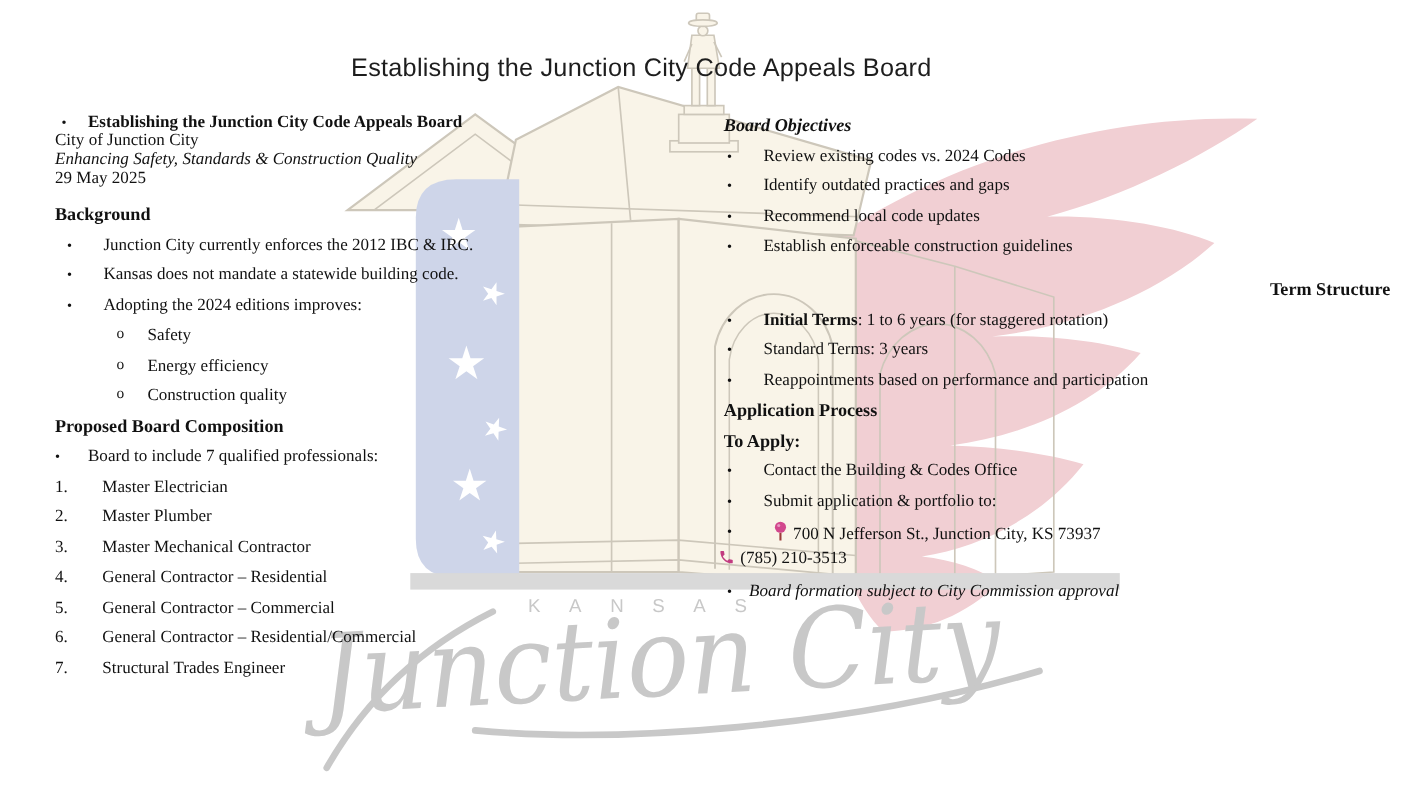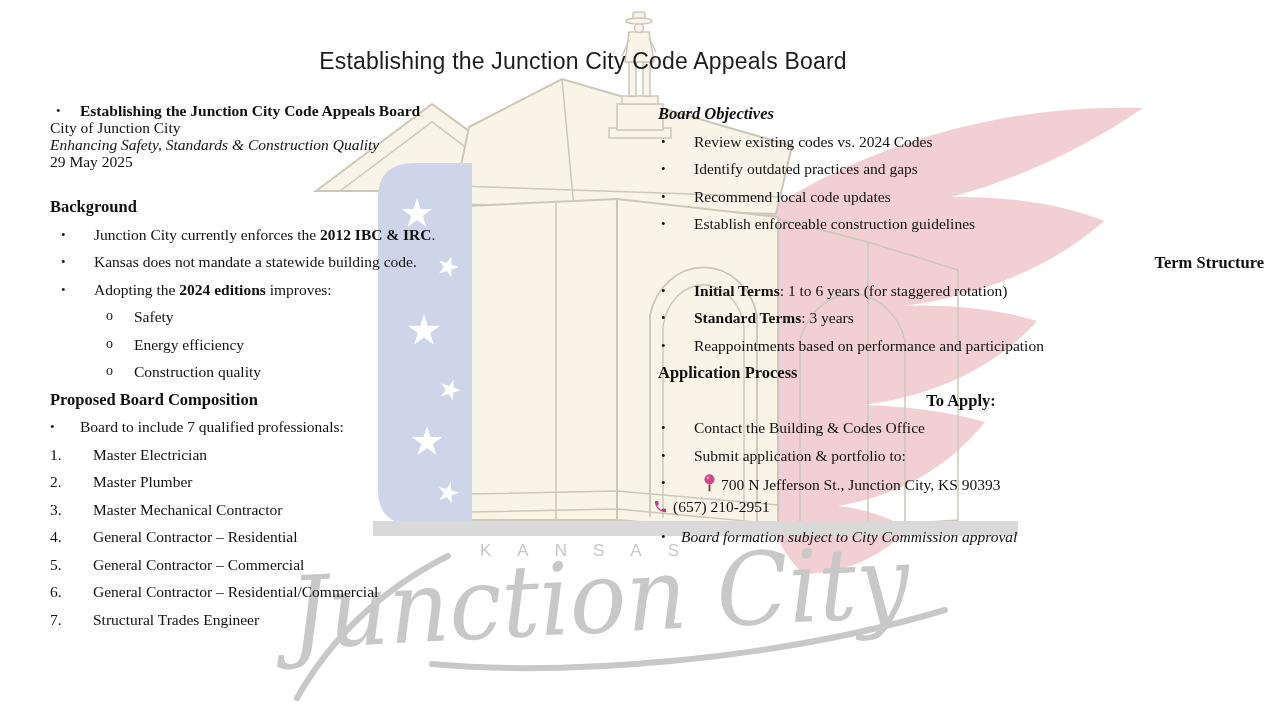--- a/index.html
+++ b/index.html
@@ -124,33 +124,33 @@
 
 <div id="leftcol" class="content">
   <div class="ln li-intro" style="position:relative;">
     <span class="mk">•</span>
     <span class="bold">Establishing the Junction City Code Appeals Board</span>
   </div>
   <div class="ln">City of Junction City</div>
   <div class="ln ital">Enhancing Safety, Standards &amp; Construction Quality</div>
   <div class="ln">29 May 2025</div>
 
-  <div class="h" style="margin-top:27px;">Background</div>
+  <div class="h" style="margin-top:15px;">Background</div>
 
   <div class="it li-b">
     <span class="mk">•</span>
-    <span><span>Junction City currently enforces the </span><span style="font-weight: bold; text-align: right;">2012 IBC &amp; IRC</span><span>.</span></span>
+    <span><span>Junction City currently enforces the </span><span style="font-weight: normal; text-align: right;">2012 IBC &amp; IRC</span><span>.</span></span>
   </div>
   <div class="it li-b">
     <span class="mk">•</span>
     <span><span>Kansas does not mandate a statewide building code.</span></span>
   </div>
   <div class="it li-b">
     <span class="mk">•</span>
-    <span><span>Adopting the </span><span style="font-weight: bold;">2024 editions</span><span> improves:</span></span>
+    <span><span>Adopting the </span><span style="font-weight: normal;">2024 editions</span><span> improves:</span></span>
   </div>
   <div class="it li-sub">
     <span class="mk">o</span>
     <span>Safety</span>
   </div>
   <div class="it li-sub">
     <span class="mk">o</span>
     <span>Energy efficiency</span>
   </div>
   <div class="it li-sub">
@@ -216,56 +216,56 @@
   </div>
 
   <div class="h" style="margin-top:20px;text-align:right;">Term Structure</div>
 
   <div class="it ri-b">
     <span class="mk">•</span>
     <span><span style="font-weight: bold;">Initial Terms</span><span>: 1 to 6 years (for staggered rotation)</span></span>
   </div>
   <div class="it ri-b">
     <span class="mk">•</span>
-    <span><span style="font-weight: bold;">Standard Terms</span><span>: 3 years</span></span>
+    <span><span style="font-weight: normal;">Standard Terms</span><span>: 3 years</span></span>
   </div>
   <div class="it ri-b">
     <span class="mk">•</span>
     <span><span>Reappointments based on performance and participation</span></span>
   </div>
 
   <div class="h" style="margin-top:5px;">Application Process</div>
-  <div class="h" style="margin-top:0;text-align:center;">To Apply:</div>
+  <div class="h" style="margin-top:0;">To Apply:</div>
 
   <div class="it ri-b">
     <span class="mk">•</span>
     <span>Contact the Building &amp; Codes Office</span>
   </div>
   <div class="it ri-b">
     <span class="mk">•</span>
     <span>Submit application &amp; portfolio to:</span>
   </div>
 
   <div class="it" style="padding-left:45px;position:relative;">
     <span class="mk" style="left:3px;">•</span>
     <div>
       <span class="icn">
         <svg width="13" height="19" viewBox="0 0 20 30">
           <path d="M10,18 L10,29" stroke="#9c3a3a" stroke-width="3"></path>
           <circle cx="10" cy="10" r="8" fill="#d2478d"></circle>
           <circle cx="7.5" cy="7.5" r="2.2" fill="#e897c1"></circle>
         </svg>
-      </span><span>700 N Jefferson St., Junction City, KS 90393</span>
+      </span><span>700 N Jefferson St., Junction City, KS 73937</span>
     </div>
     <div class="addr-line2">
       <span class="icn">
         <svg width="15" height="15" viewBox="0 0 24 24">
           <path fill="#c23b80" d="M6.6,10.8c1.4,2.8,3.8,5.1,6.6,6.6l2.2-2.2c0.3-0.3,0.7-0.4,1-0.2c1.1,0.4,2.3,0.6,3.6,0.6 c0.6,0,1,0.4,1,1V20c0,0.6-0.4,1-1,1C10.6,21,3,13.4,3,4c0-0.6,0.4-1,1-1h3.5c0.6,0,1,0.4,1,1c0,1.2,0.2,2.4,0.6,3.6 c0.1,0.3,0,0.7-0.2,1L6.6,10.8z"></path>
         </svg>
-      </span><span>(657) 210-2951</span>
+      </span><span>(785) 210-3513</span>
     </div>
   </div>
 
   <div class="it ri-note">
     <span class="mk">•</span>
     <span class="ital">Board formation subject to City Commission approval</span>
   </div>
 </div>
 
 </body></html>

